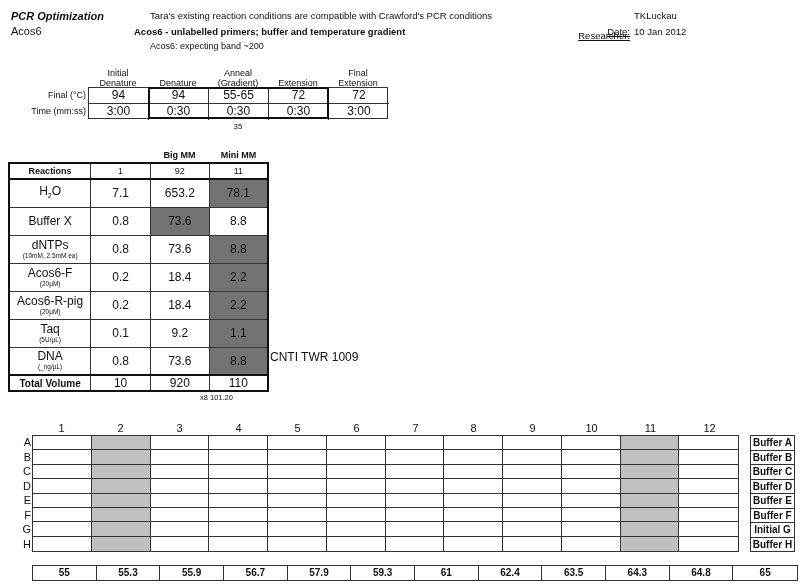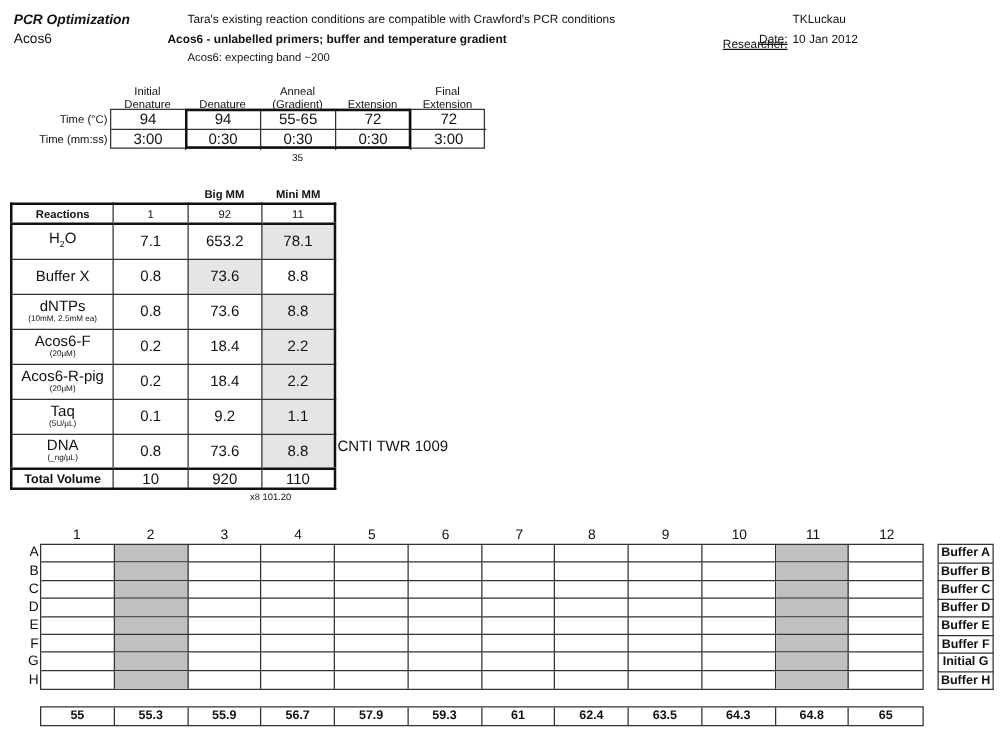--- a/index.html
+++ b/index.html
@@ -32,40 +32,40 @@
   .rx-table td { border: 1px solid #333; text-align: center; vertical-align: middle; }
   .rx-table tr.hdr td { height: 16px; font-size: 9px; border-bottom: 2px solid #111; }
   .rx-table tr.hdr td.name { font-weight: bold; }
   .rx-table tr.reag td { height: 28px; font-size: 12px; }
   .rx-table tr.total td { height: 16px; font-size: 12px; border-top: 2px solid #111; }
   .rx-table tr.total td.name { font-weight: bold; font-size: 10px; }
   .rx-table td.c0 { width: 82px; }
   .rx-table td.c1 { width: 60px; }
   .rx-table td.c2 { width: 59px; }
   .rx-table td.c3 { width: 59px; }
-  .rx-table td.shaded { background: #e5e5e5; }
+  .rx-table td.shaded { background: #737373; }
   .reag-name { display: block; font-size: 12px; line-height: 13px; }
   .reag-sub { display: block; font-size: 6.5px; line-height: 8px; }
   .dna-note { left: 270px; top: 350px; font-size: 12px; }
   .x8-note { left: 200px; top: 393px; font-size: 7.5px; }
 
   
   .plate-colnum { top: 422px; width: 59px; text-align: center; font-size: 11px; }
   .plate-rowlab { left: 18px; width: 13px; text-align: right; font-size: 11px; height: 14.5px; line-height: 14.5px; }
   .plate-grid { left: 32px; top: 435px; width: 707px; height: 117px; border: 1px solid #333; display: grid; grid-template-columns: repeat(12, 1fr); grid-template-rows: repeat(8, 1fr); }
   .well { border-right: 1px solid #333; border-bottom: 1px solid #333; }
   .well.lastc { border-right: none; }
   .well.lastr { border-bottom: none; }
   .well.shaded { background: #c0c0c0; }
   .buffer-col { left: 750px; top: 435px; width: 45px; height: 117px; display: flex; flex-direction: column; }
   .buffer-label { flex: 1; border: 1px solid #333; border-top: none; font-size: 10px; font-weight: bold; text-align: center; line-height: 13px; }
   .buffer-label.first { border-top: 1px solid #333; }
 
   
-  .grad-grid { left: 32px; top: 565px; width: 707px; height: 16px; border: 1px solid #333; display: grid; grid-template-columns: repeat(12, 1fr); }
+  .grad-grid { left: 32px; top: 565px; width: 766px; height: 16px; border: 1px solid #333; display: grid; grid-template-columns: repeat(12, 1fr); }
   .grad-cell { border-right: 1px solid #333; font-size: 10px; font-weight: bold; text-align: center; line-height: 14px; }
   .grad-cell.lastc { border-right: none; }
 </style>
 </head>
 <body>
 
 <div class="abs title">PCR Optimization</div>
 <div class="abs subtitle">Acos6</div>
 <div class="abs note1">Tara's existing reaction conditions are compatible with Crawford's PCR conditions</div>
 <div class="abs note2">Acos6 - unlabelled primers; buffer and temperature gradient</div>
@@ -87,21 +87,21 @@
   <span>(Gradient)</span>
 </div>
 <div class="abs tp-head" style="left:268px;">
   <span>Extension</span>
 </div>
 <div class="abs tp-head" style="left:328px;">
   <span>Final</span>
   <span>Extension</span>
 </div>
 
-<div class="abs tp-rowlabel" style="top:87px;">Time (°C)</div>
+<div class="abs tp-rowlabel" style="top:87px;">Final (°C)</div>
 <div class="abs tp-rowlabel" style="top:103px;">Time (mm:ss)</div>
 
 <div class="abs tp-grid">
   <div class="tp-cell">94</div>
   <div class="tp-cell">94</div>
   <div class="tp-cell">55-65</div>
   <div class="tp-cell">72</div>
   <div class="tp-cell lastc">72</div>
   <div class="tp-cell lastr">3:00</div>
   <div class="tp-cell lastr">0:30</div>

